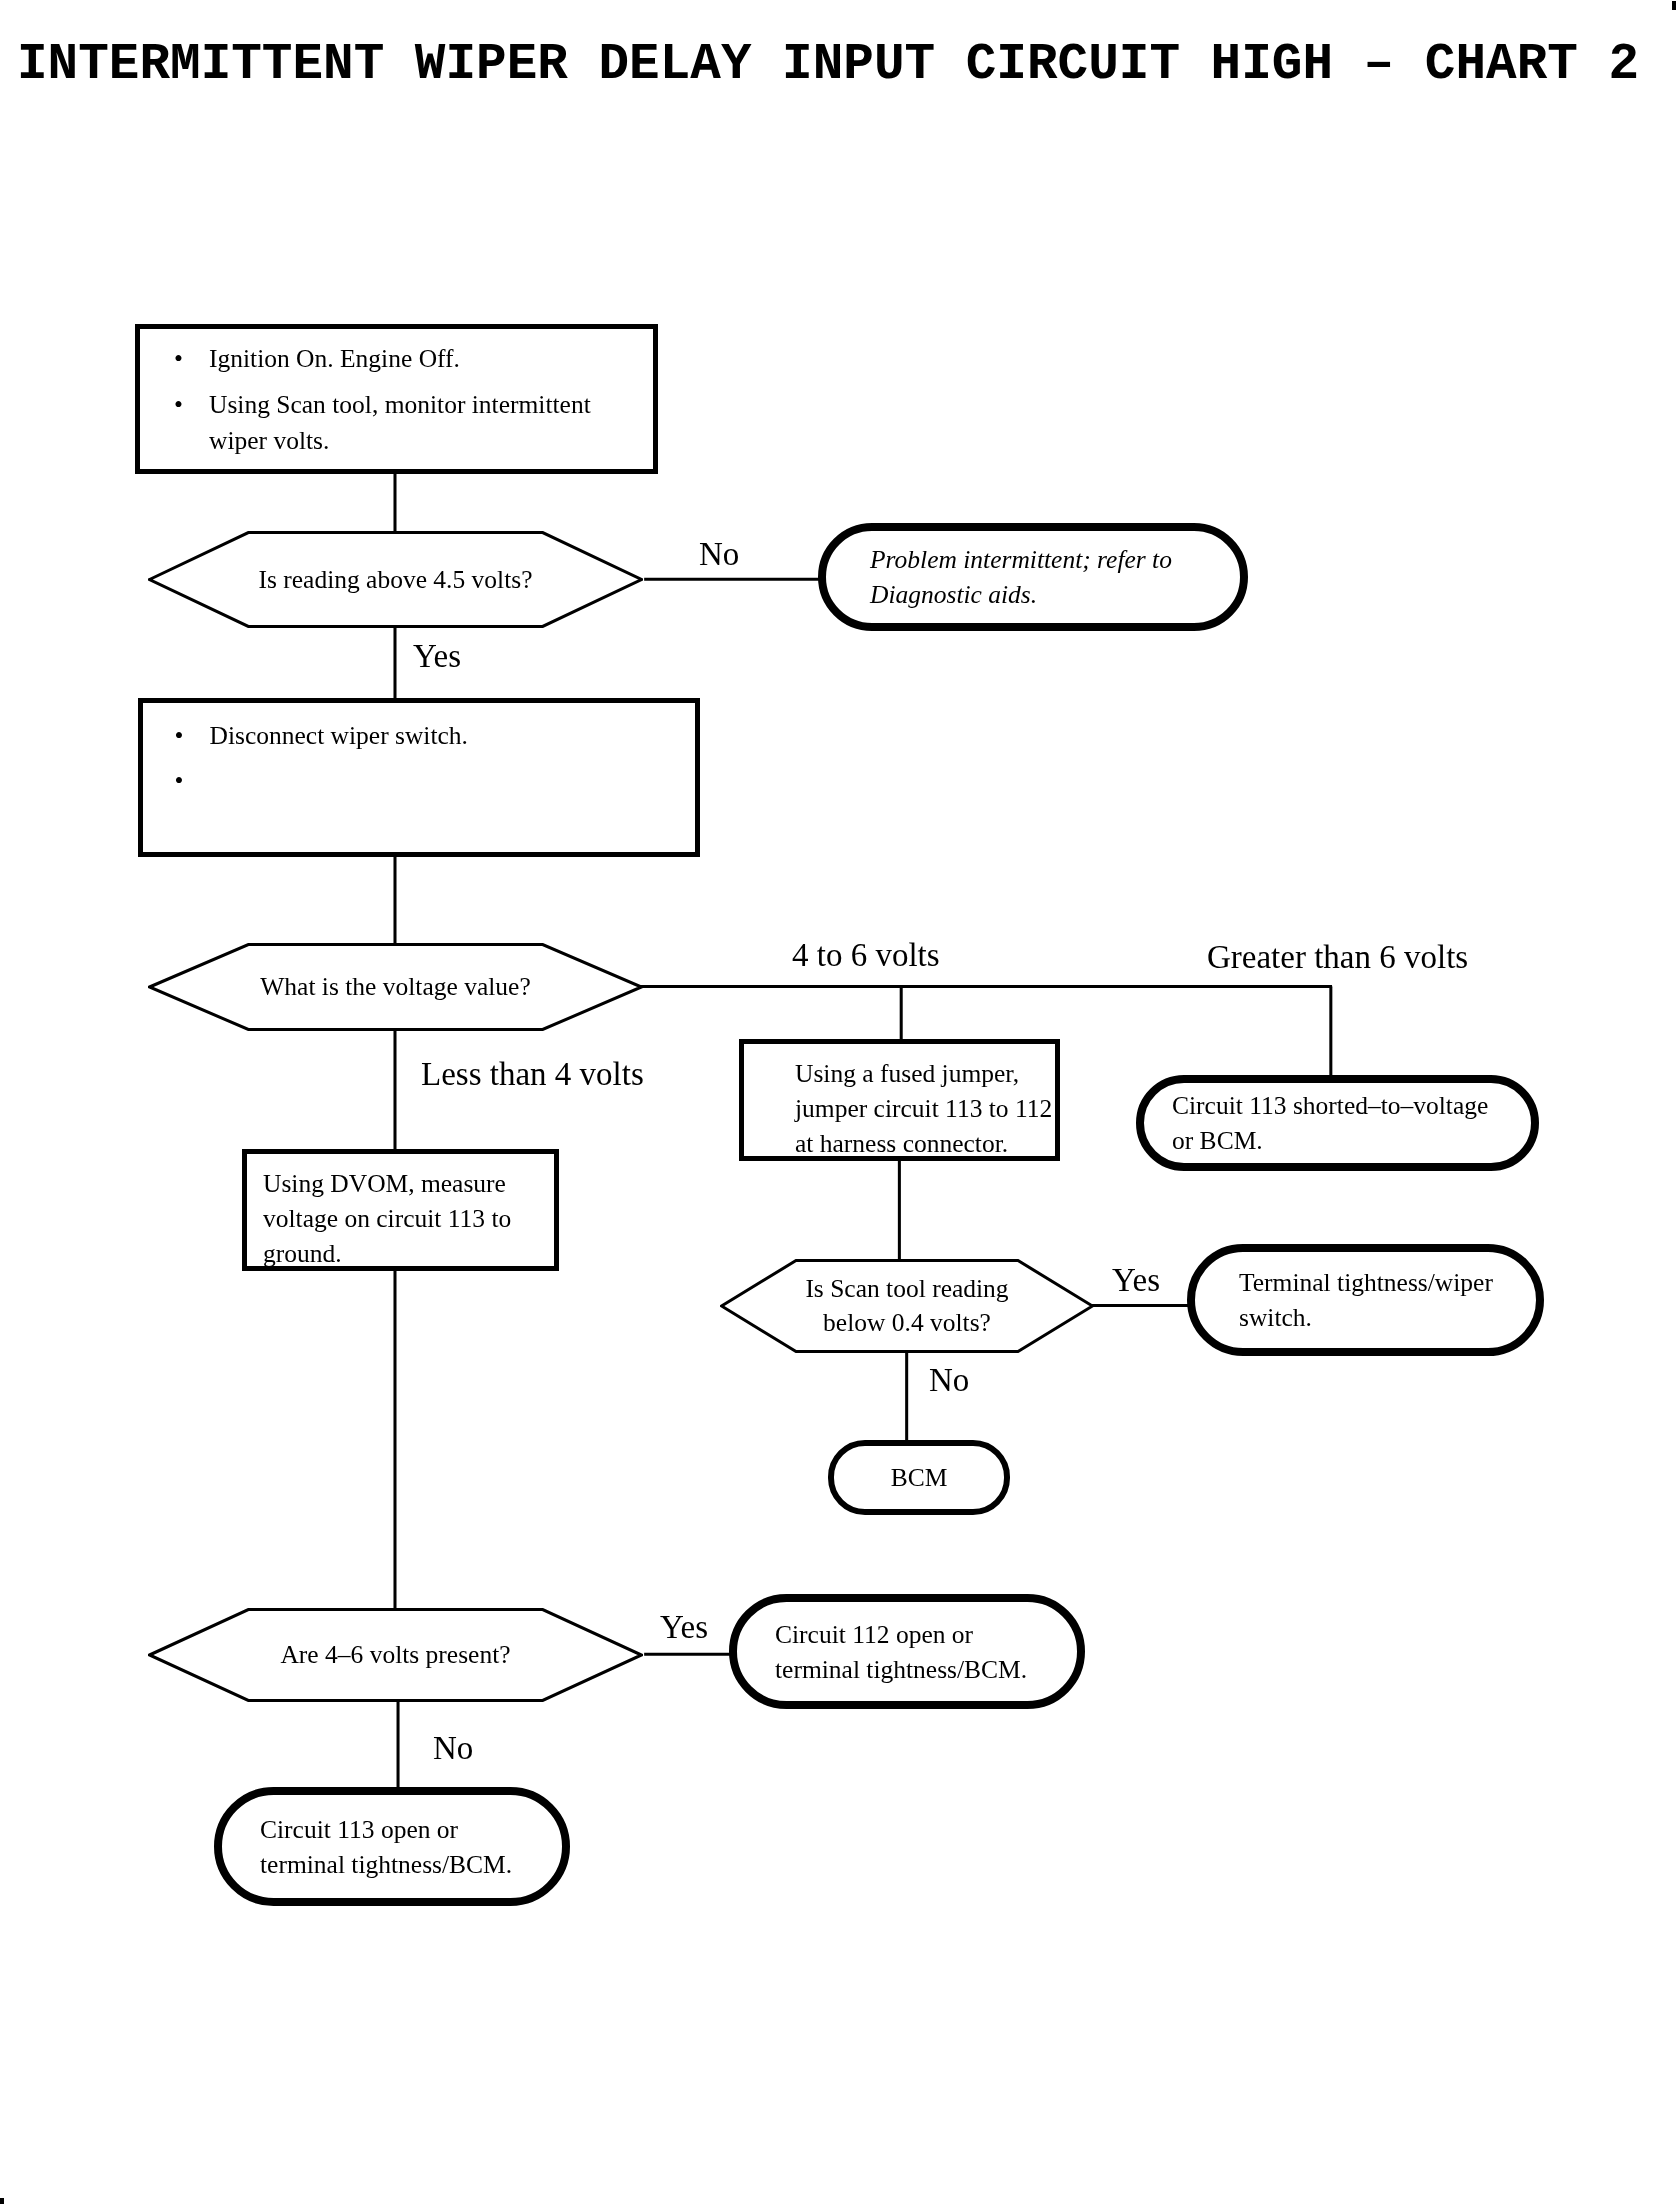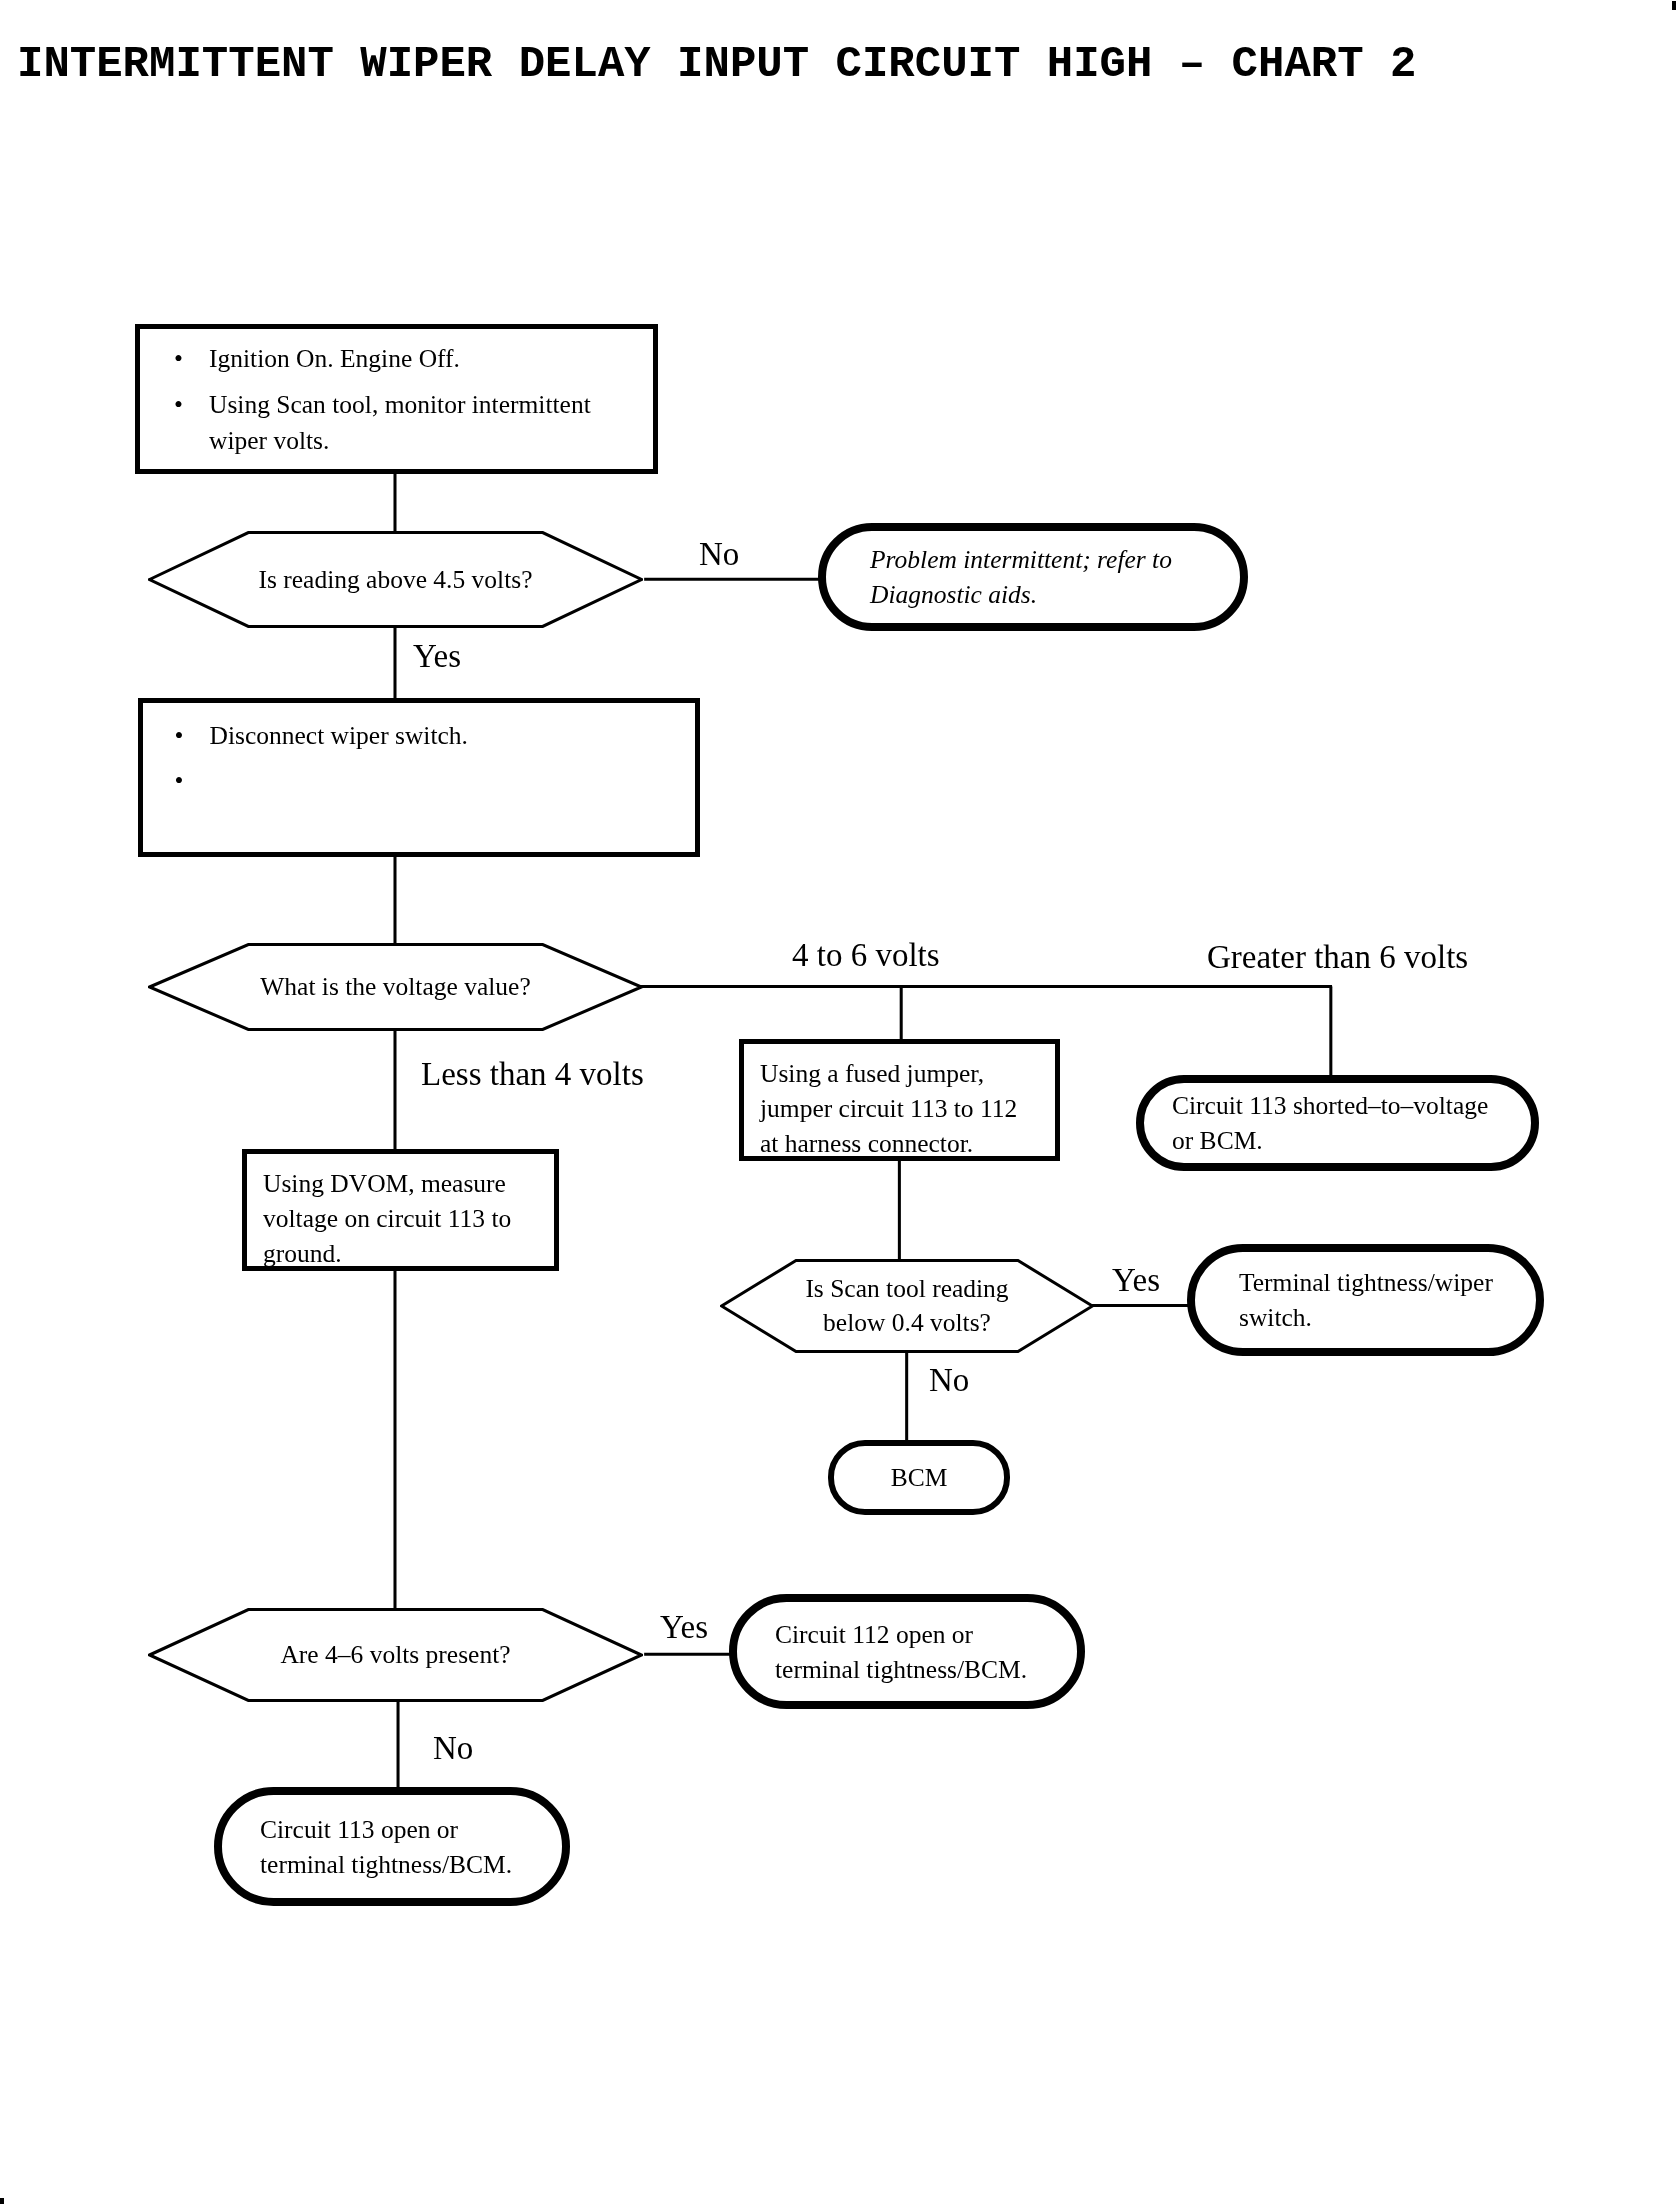--- a/index.html
+++ b/index.html
@@ -3,21 +3,21 @@
 <meta charset="utf-8">
 <style>
   html,body{margin:0;padding:0;background:#ffffff;}
   body{
     width:1676px;height:2205px;position:relative;overflow:hidden;
     font-family:"Liberation Serif","DejaVu Serif",serif;color:#000;
   }
   .page-title{
     position:absolute;left:17px;top:38px;
     font-family:"Liberation Mono","DejaVu Sans Mono",monospace;
-    font-weight:700;font-size:44px;line-height:53px;white-space:nowrap;
+    font-weight:700;font-size:51px;line-height:53px;white-space:nowrap;
   }
   .wires{position:absolute;left:0;top:0;width:1676px;height:2205px;}
   .node{position:absolute;box-sizing:border-box;background:#ffffff;}
   .pbox{border:5.5px solid #000;}
   .stadium{border:8px solid #000;display:flex;flex-direction:column;justify-content:center;}
   .hexwrap{background:transparent;}
   .hexsvg{position:absolute;left:0;top:0;width:100%;height:100%;}
   .hexsvg polygon{fill:#ffffff;stroke:#000;stroke-width:5;}
   .hextext{
     position:absolute;left:0;top:0;right:0;bottom:0;
@@ -113,21 +113,21 @@
   <svg class="hexsvg" viewBox="0 0 814 145" preserveAspectRatio="none">
     <polygon points="2.5,72.5 165,2.5 649,2.5 811.5,72.5 649,142.5 165,142.5"></polygon>
   </svg>
   <div class="hextext">What is the voltage value?</div>
 </div>
 
 <div class="elabel" style="left:792px;top:941px;">4 to 6 volts</div>
 <div class="elabel" style="left:1207px;top:943px;">Greater than 6 volts</div>
 <div class="elabel" style="left:421px;top:1060px;">Less than 4 volts</div>
 
-<div class="node pbox" style="left:739px;top:1039px;width:321px;height:122px;">
+<div class="node pbox" style="left:739px;top:1039px;width:321px;height:122px;padding-left:35px;">
   <div class="boxtext">
     <span class="sline">Using a fused jumper,</span>
     <span class="sline">jumper circuit 113 to 112</span>
     <span class="sline">at harness connector.</span>
   </div>
 </div>
 
 <div class="node stadium" style="left:1136px;top:1075px;width:403px;height:96px;border-radius:48px;">
   <div style="padding-left:28px;">
     <span class="sline">Circuit 113 shorted–to–voltage</span>

